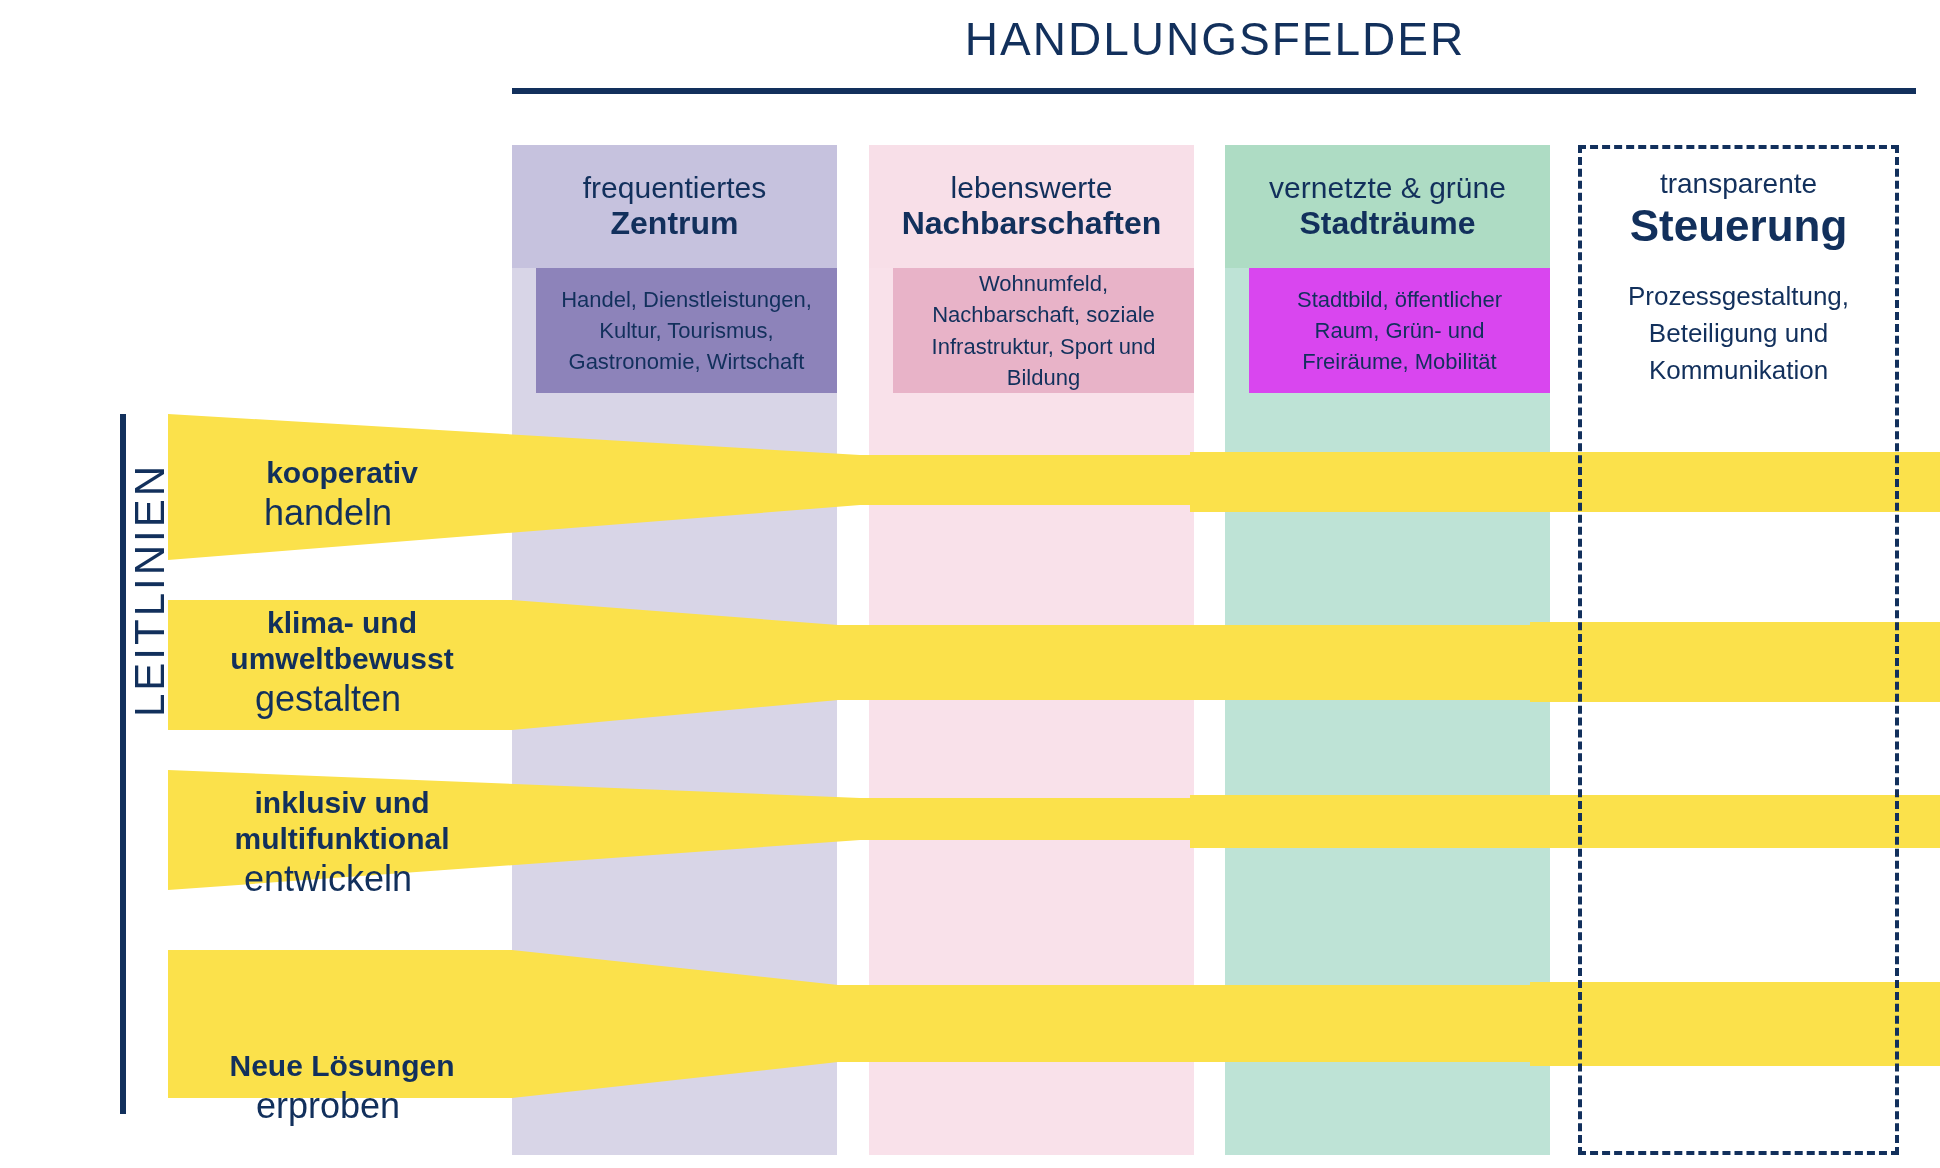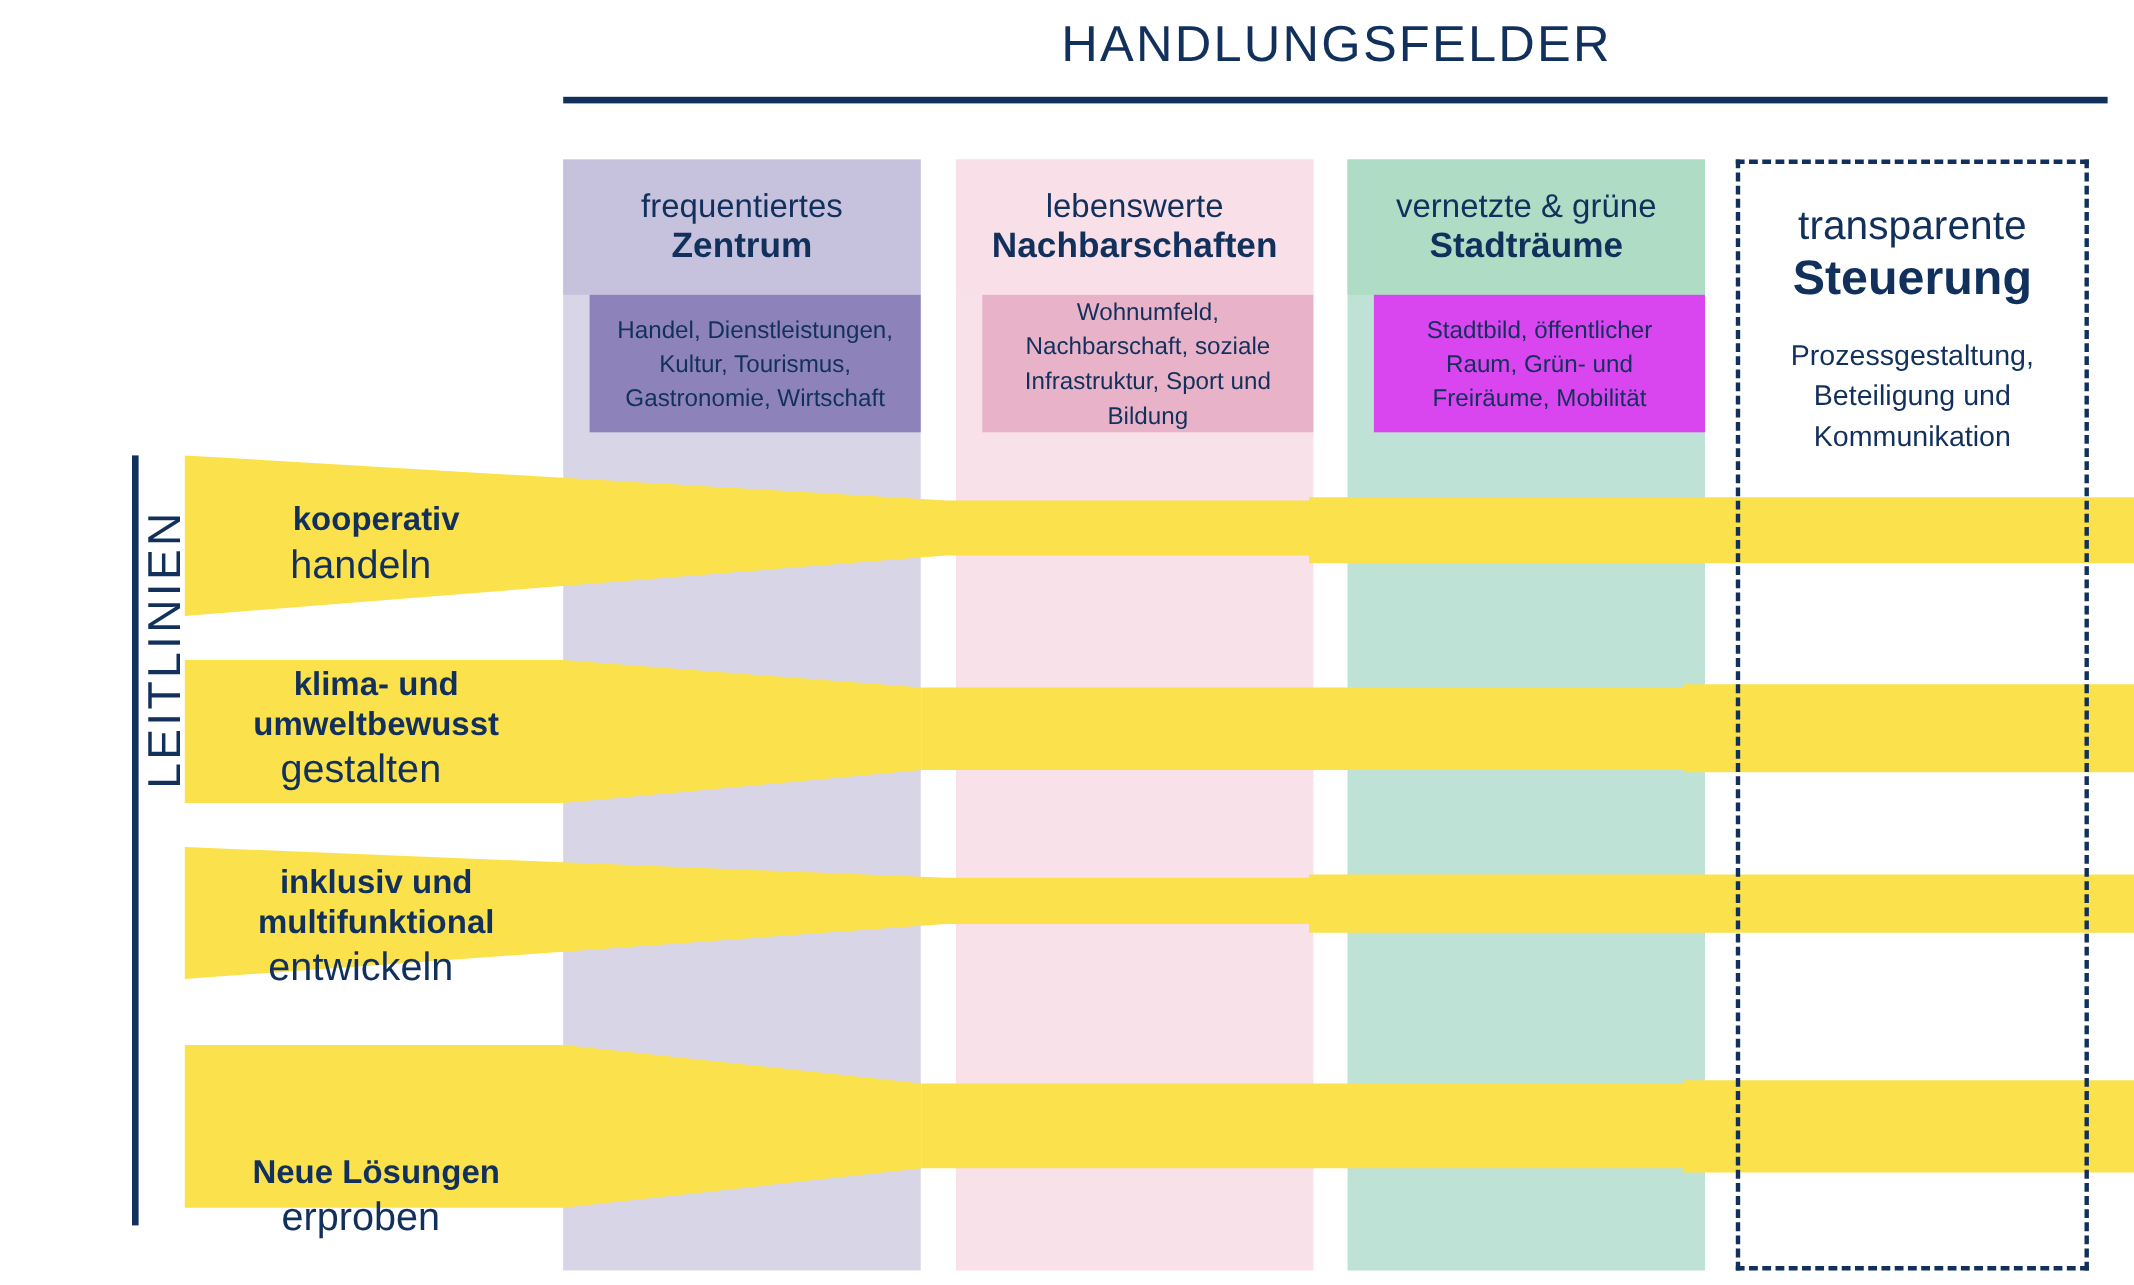--- a/index.html
+++ b/index.html
@@ -108,21 +108,21 @@
     background:transparent;
     z-index:6;
     pointer-events:none;
   }
   .col4 .cap{
     margin-top:18px;
     display:flex;flex-direction:column;
     align-items:center;justify-content:center;
     line-height:1.18;
   }
-  .col4 .cap .thin{font-size:37px;font-weight:400;margin-top:16px;}
+  .col4 .cap .thin{font-size:28px;font-weight:400;}
   .col4 .cap .bold{font-size:44px;font-weight:700;}
   .col4 .body{
     margin-top:26px;
     text-align:center;
     font-size:26px;
     line-height:1.42;
     padding:0 22px;
   }
 
   

